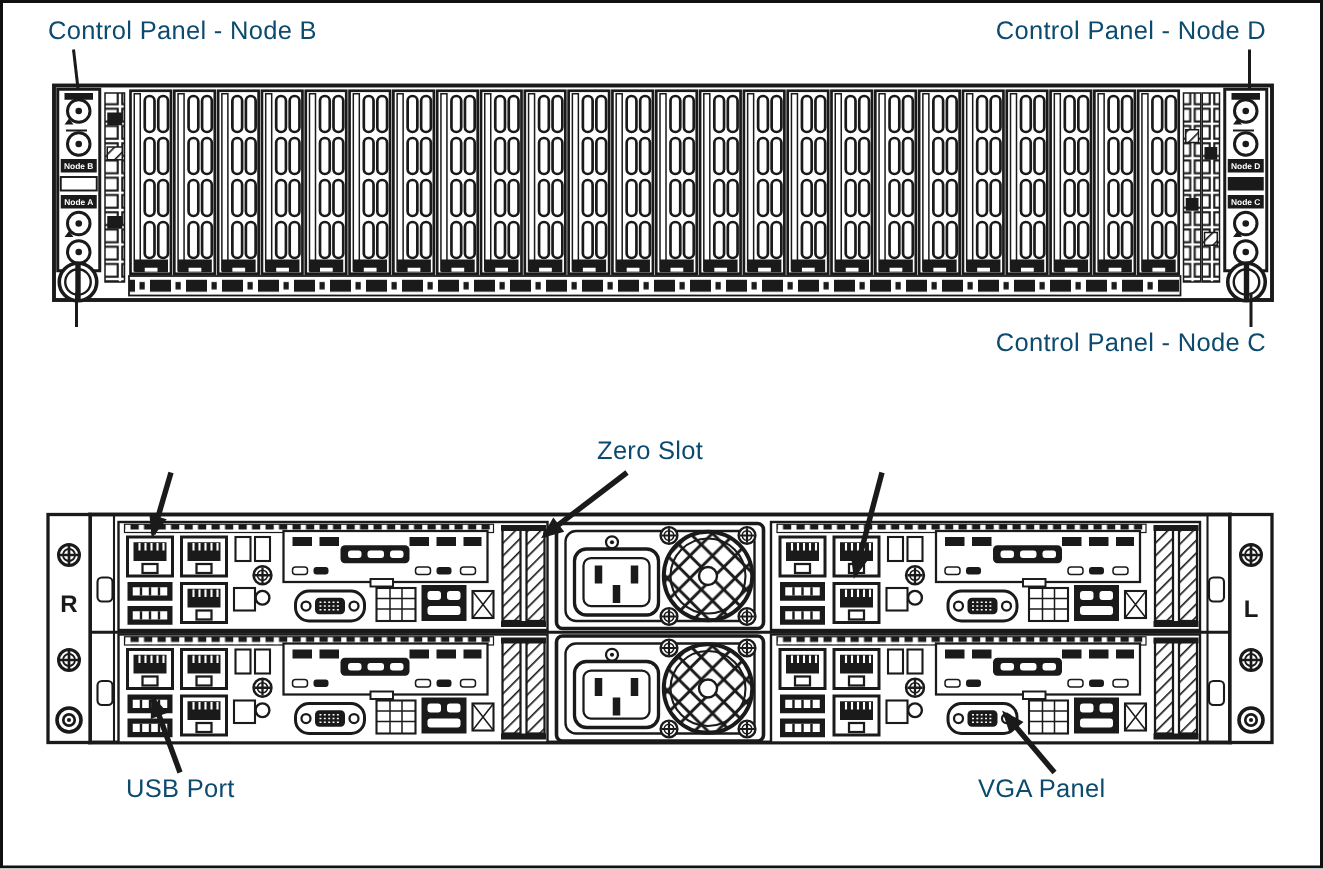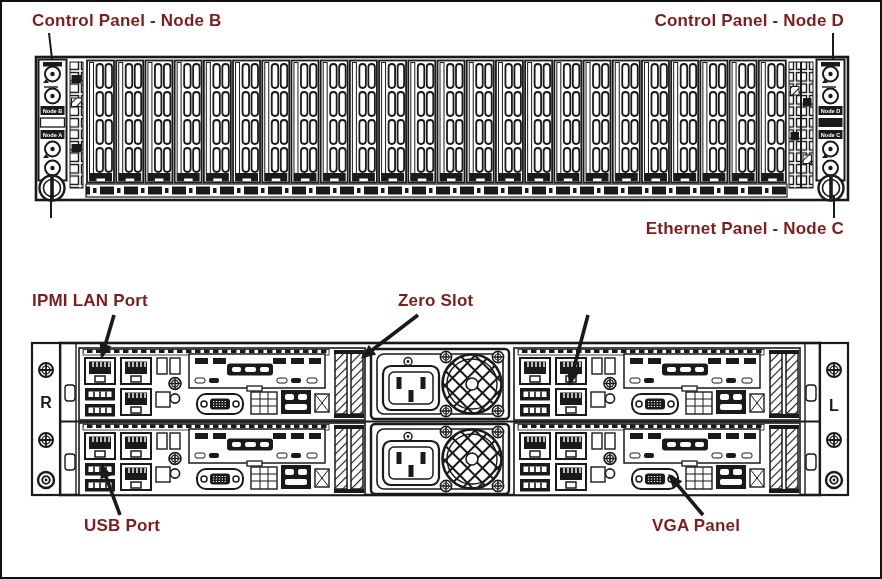--- a/index.html
+++ b/index.html
@@ -8,23 +8,23 @@
     width:882px;height:579px;
     background:#ffffff;
     border:2px solid #111;
     box-sizing:border-box;
     font-family:"Liberation Sans", sans-serif;
     overflow:hidden;
   }
   svg{position:absolute;left:0;top:0;}
   .lbl{
     position:absolute;
-    font-weight:bold;
+    font-weight:normal;
     font-size:17px;
-    color:#7f1d1d;
+    color:#0c4a6e;
     white-space:nowrap;
     letter-spacing:0.2px;
   }
   .lbl.rt{text-align:center;margin-left:39px;}
 </style>
 </head>
 <body>
 
 <div class="canvas">
 
@@ -318,19 +318,18 @@
       <path d="M112,313 L100,354" stroke="#1a1a1a" stroke-width="3.6" marker-end="url(#arrow)"></path>
       <path d="M416,313 L361,355" stroke="#1a1a1a" stroke-width="3.6" marker-end="url(#arrow)"></path>
       <path d="M586,313 L568,381" stroke="#1a1a1a" stroke-width="3.6" marker-end="url(#arrow)"></path>
       <path d="M118,513 L100,464" stroke="#1a1a1a" stroke-width="3.6" marker-end="url(#arrow)"></path>
       <path d="M701,513 L668,474" stroke="#1a1a1a" stroke-width="3.6" marker-end="url(#arrow)"></path>
     </g>
   </svg>
 
   <div class="lbl" style="left:30px;top:9px">Control Panel - Node B</div>
   <div class="lbl rt" style="right:36px;top:9px">Control Panel - Node D</div>
-  <div class="lbl rt" style="right:36px;top:217px">Ethernet Panel - Node C</div>
-
-  <div class="lbl" style="left:30px;top:289px">IPMI LAN Port</div>
+  <div class="lbl rt" style="right:36px;top:217px">Control Panel - Node C</div>
+
   <div class="lbl" style="left:396px;top:289px">Zero Slot</div>
   <div class="lbl" style="left:82px;top:514px">USB Port</div>
   <div class="lbl" style="left:650px;top:514px">VGA Panel</div>
 </div>
 
 </body></html>

